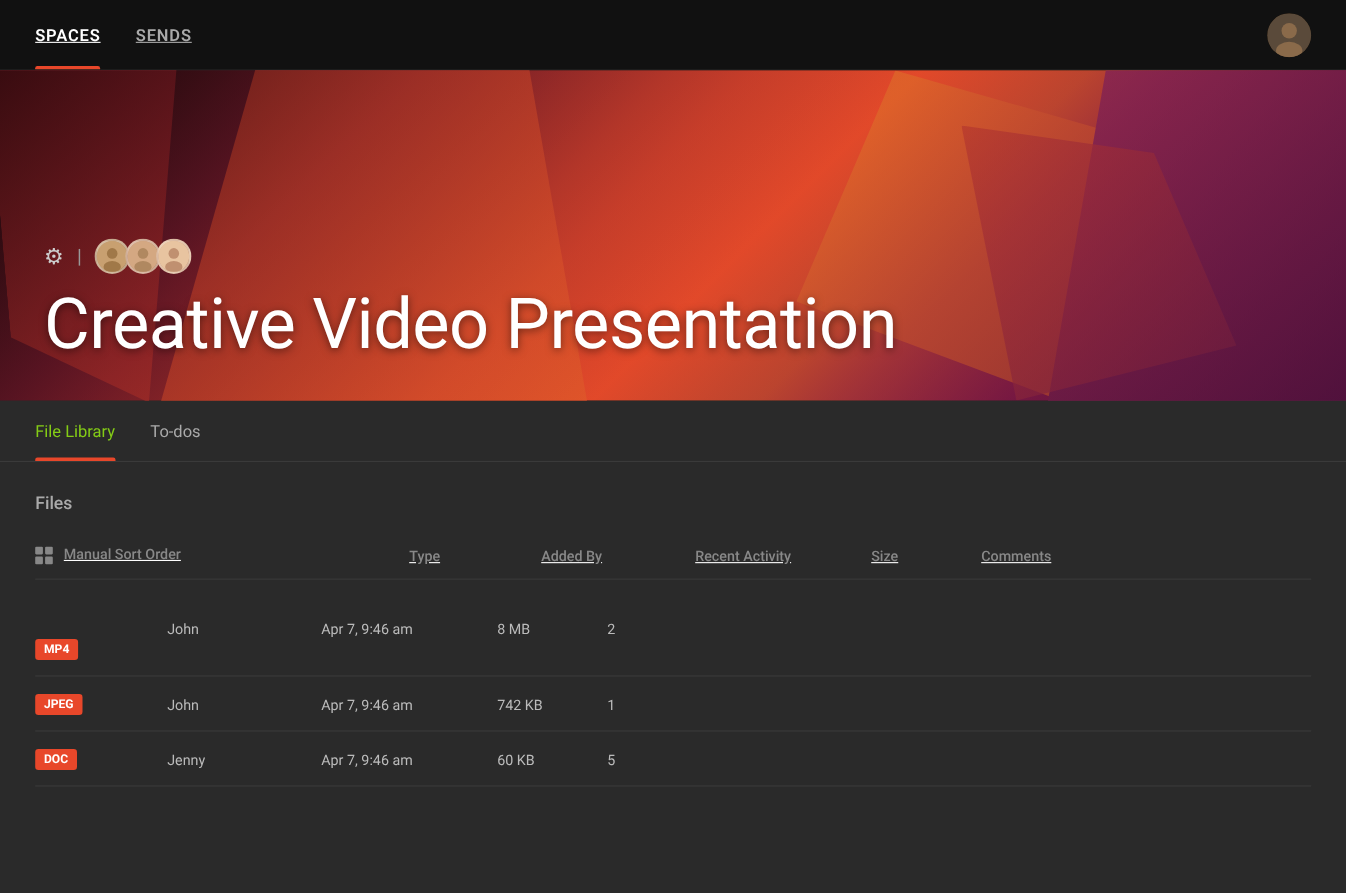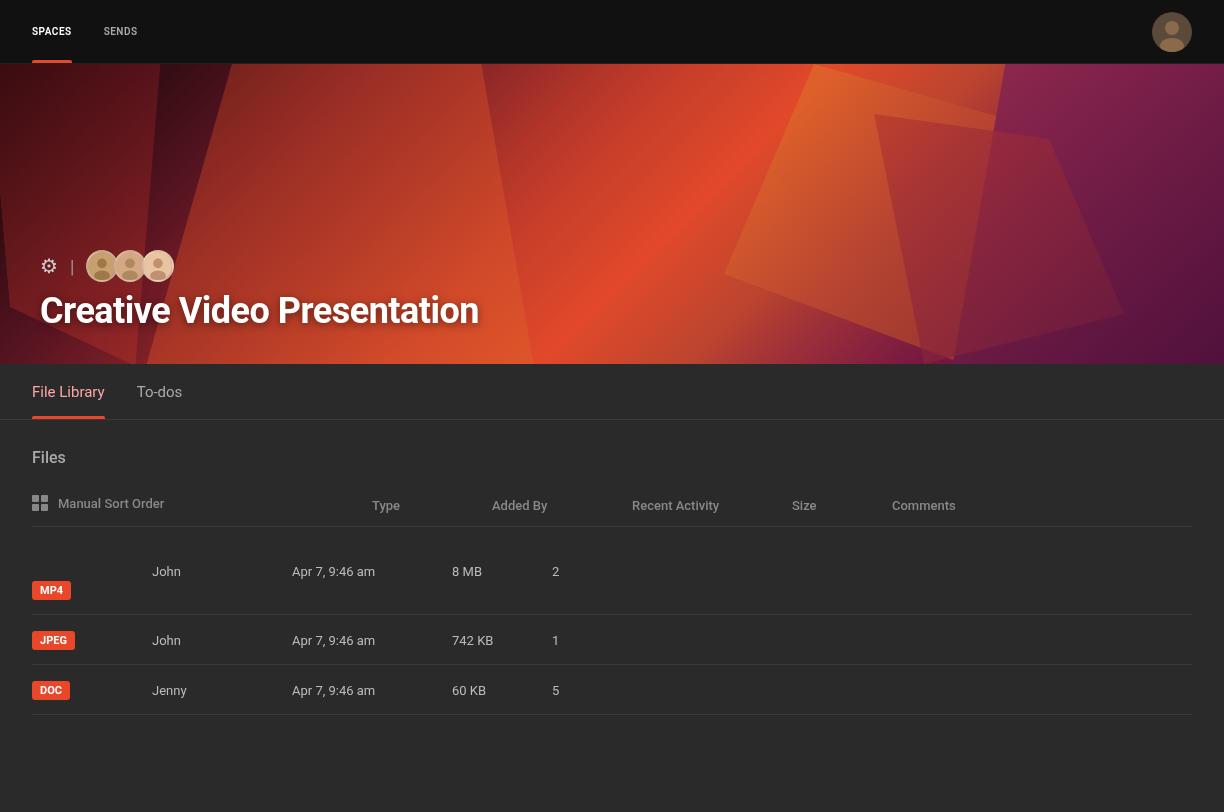--- a/index.html
+++ b/index.html
@@ -21,30 +21,31 @@
       height: 64px;
       border-bottom: 1px solid #222;
     }
     .nav-tabs {
       display: flex;
       gap: 32px;
       height: 100%;
       align-items: center;
     }
     .nav-tab {
-      font-size: 10px;
+      font-size: 15px;
       font-weight: 600;
       color: #aaa;
       text-transform: uppercase;
       letter-spacing: 0.05em;
       cursor: pointer;
       height: 100%;
       display: flex;
       align-items: center;
       position: relative;
+      text-decoration: underline;
     }
     .nav-tab.active {
       color: #fff;
     }
     .nav-tab.active::after {
       content: '';
       position: absolute;
       bottom: 0;
       left: 0;
       right: 0;
@@ -150,22 +151,22 @@
       margin-right: -4px;
       font-size: 12px;
       display: flex;
       align-items: center;
       justify-content: center;
     }
     .member-avatar-1 { background: linear-gradient(135deg, #c8a882, #a07850); }
     .member-avatar-2 { background: linear-gradient(135deg, #d4a88a, #b08060); }
     .member-avatar-3 { background: linear-gradient(135deg, #e8c4a0, #c09070); }
     .hero-title {
-      font-size: 36px;
-      font-weight: 700;
+      font-size: 64px;
+      font-weight: 400;
       color: #fff;
       text-shadow: 0 2px 8px rgba(0,0,0,0.5);
       letter-spacing: -0.5px;
     }
 
     
     .sub-tabs {
       background: #2a2a2a;
       border-bottom: 1px solid #3a3a3a;
       display: flex;
@@ -177,21 +178,21 @@
     .sub-tab {
       font-size: 15px;
       color: #aaa;
       cursor: pointer;
       height: 100%;
       display: flex;
       align-items: center;
       position: relative;
     }
     .sub-tab.active {
-      color: #fca5a5;
+      color: #84cc16;
       justify-content: flex-end;
     }
     .sub-tab.active::after {
       content: '';
       position: absolute;
       bottom: 0;
       left: 0;
       right: 0;
       height: 3px;
       background: #e8472a;
@@ -210,23 +211,24 @@
       font-weight: 500;
       margin-bottom: 20px;
     }
 
     
     .files-table {
       width: 100%;
     }
     .table-header {
       display: flex;
-      align-items: flex-start;
+      align-items: center;
       padding: 8px 0 12px 0;
       border-bottom: 1px solid #3a3a3a;
+      text-decoration: underline;
     }
     .col-name { flex: 0 0 340px; display: flex; align-items: center; gap: 10px; }
     .col-type { flex: 0 0 120px; }
     .col-added { flex: 0 0 140px; }
     .col-activity { flex: 0 0 160px; }
     .col-size { flex: 0 0 100px; }
     .col-comments { flex: 0 0 100px; }
 
     .th {
       font-size: 13px;

